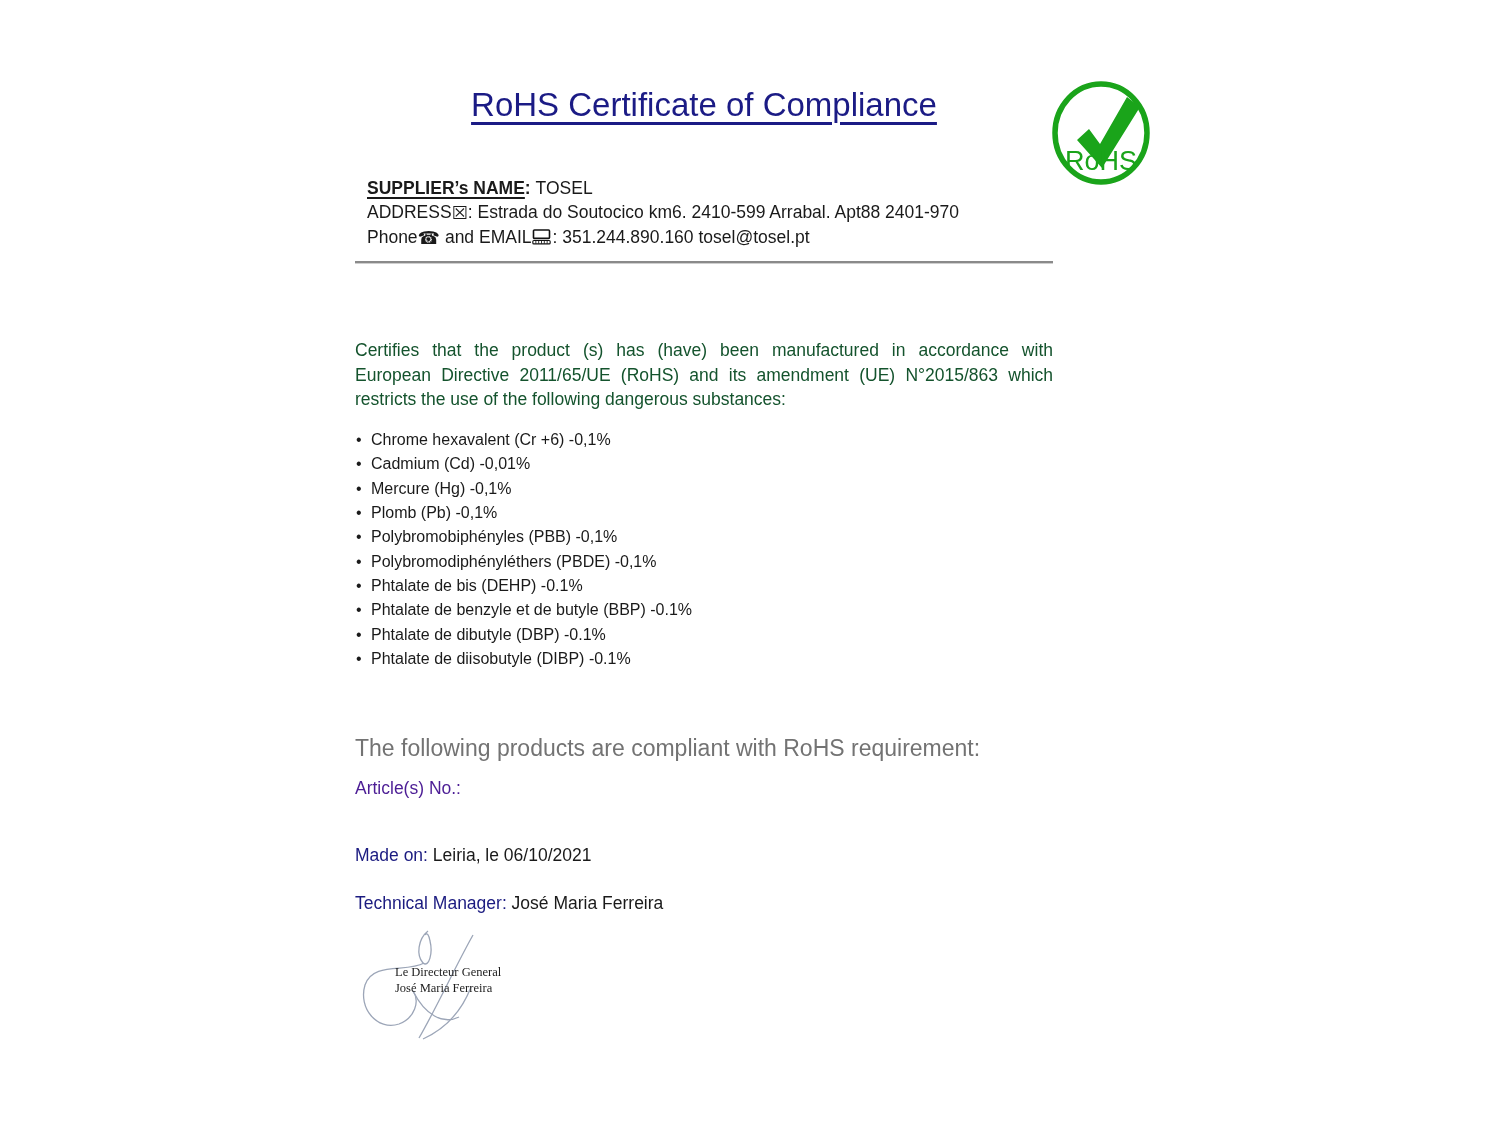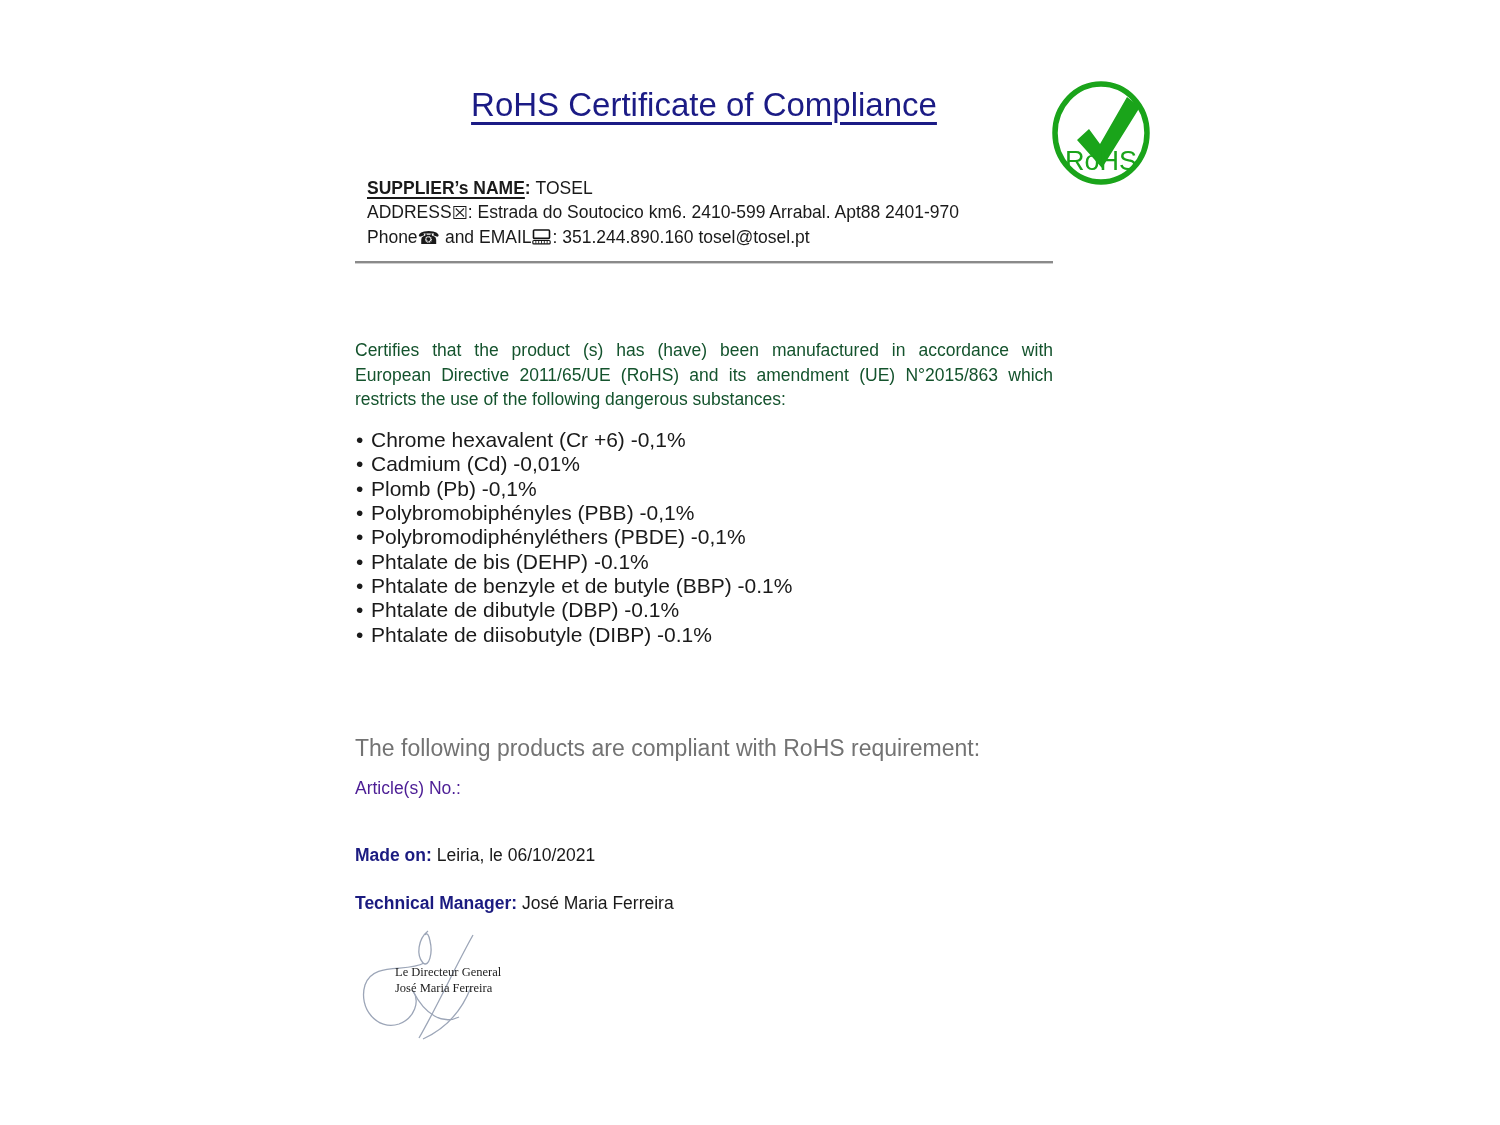--- a/index.html
+++ b/index.html
@@ -32,30 +32,30 @@
   .divider{
     position:absolute;left:0;top:261px;width:698px;height:3px;
     background:#8a8a8a;border-bottom:1px solid #cfcfcf;box-sizing:border-box;
   }
 
   
   .statement{position:absolute;left:0;top:306px;width:698px;font-size:17.5px;line-height:24.5px;color:#14532d;margin-top:32px;}
   .statement .js{text-align:justify;text-align-last:justify;}
 
   
-  .substances{position:absolute;left:0;top:428px;width:698px;margin:0;padding:0;list-style:none;font-size:21px;line-height:24.35px;color:#1a1a1a;}
+  .substances{position:absolute;left:0;top:428px;width:698px;margin:0;padding:0;list-style:none;font-size:16px;line-height:24.35px;color:#1a1a1a;}
   .substances li{position:relative;padding-left:16px;}
   .substances li::before{content:"\2022";position:absolute;left:1px;top:0;}
 
   
   .compliance-note{position:absolute;left:0;top:735px;width:698px;font-size:23px;color:#737373;}
   .articles-line{position:absolute;left:0;top:778px;width:698px;font-size:17.5px;color:#4c1d95;}
   .made-on{position:absolute;left:0;top:845px;width:698px;font-size:17.5px;color:#1a1a1a;}
   .tech-manager{position:absolute;left:0;top:893px;width:698px;font-size:17.5px;color:#1a1a1a;}
-  .navy-label{font-weight:bold;color:#1b1b80;}
+  .navy-label{font-weight:normal;color:#1b1b80;}
   .italic{}
 
   
   .signature{position:absolute;left:0;top:923px;width:180px;height:130px;}
   .signature svg{position:absolute;left:0;top:0;}
   .sig-text{
     position:absolute;left:40px;top:42px;width:120px;
     font-family:"Liberation Serif",serif;font-size:12.5px;line-height:15.5px;color:#1c1c1c;white-space:nowrap;
   }
 </style>
@@ -90,20 +90,21 @@
 
     <div class="statement">
       <div class="js">Certifies that the product (s) has (have) been manufactured in accordance with</div>
       <div class="js">European Directive 2011/65/UE (RoHS) and its amendment (UE) N°2015/863 which</div>
       <div>restricts the use of the following dangerous substances:</div>
     </div>
 
     <ul class="substances">
       <li>Chrome hexavalent (Cr +6) -0,1%</li>
       <li>Cadmium (Cd) -0,01%</li>
+      <li>Mercure (Hg) -0,1%</li>
       <li>Plomb (Pb) -0,1%</li>
       <li>Polybromobiphényles (PBB) -0,1%</li>
       <li>Polybromodiphényléthers (PBDE) -0,1%</li>
       <li>Phtalate de bis (DEHP) -0.1%</li>
       <li>Phtalate de benzyle et de butyle (BBP) -0.1%</li>
       <li>Phtalate de dibutyle (DBP) -0.1%</li>
       <li>Phtalate de diisobutyle (DIBP) -0.1%</li>
     </ul>
 
     <div class="compliance-note">The following products are compliant with RoHS requirement:</div>

